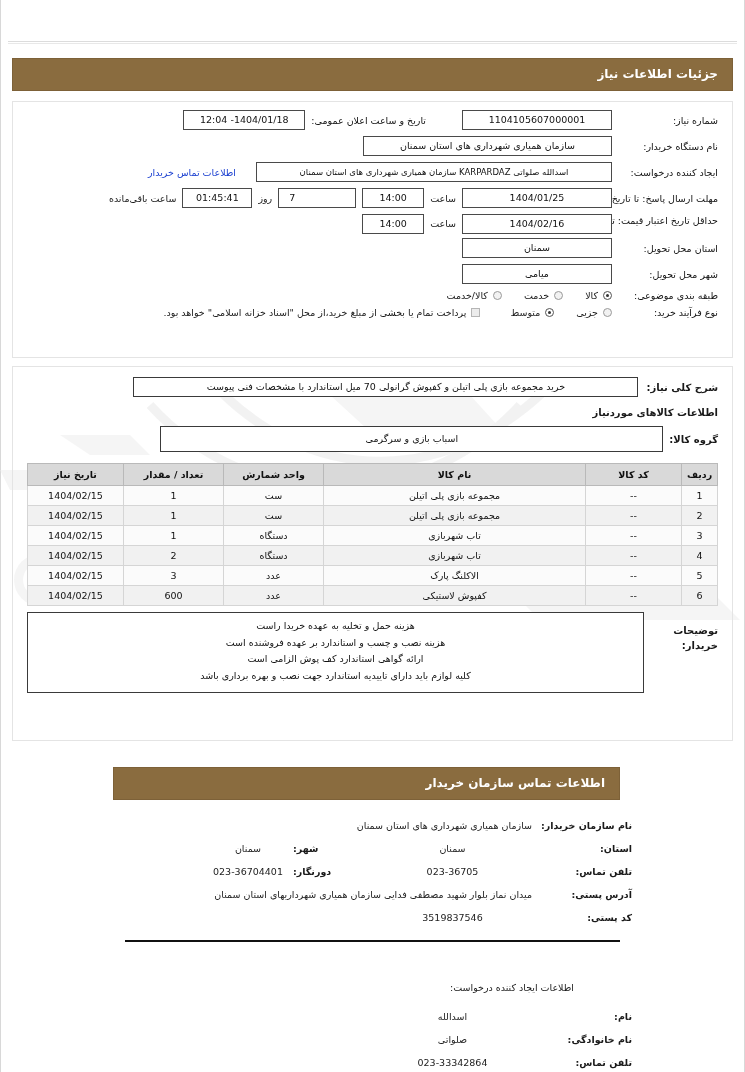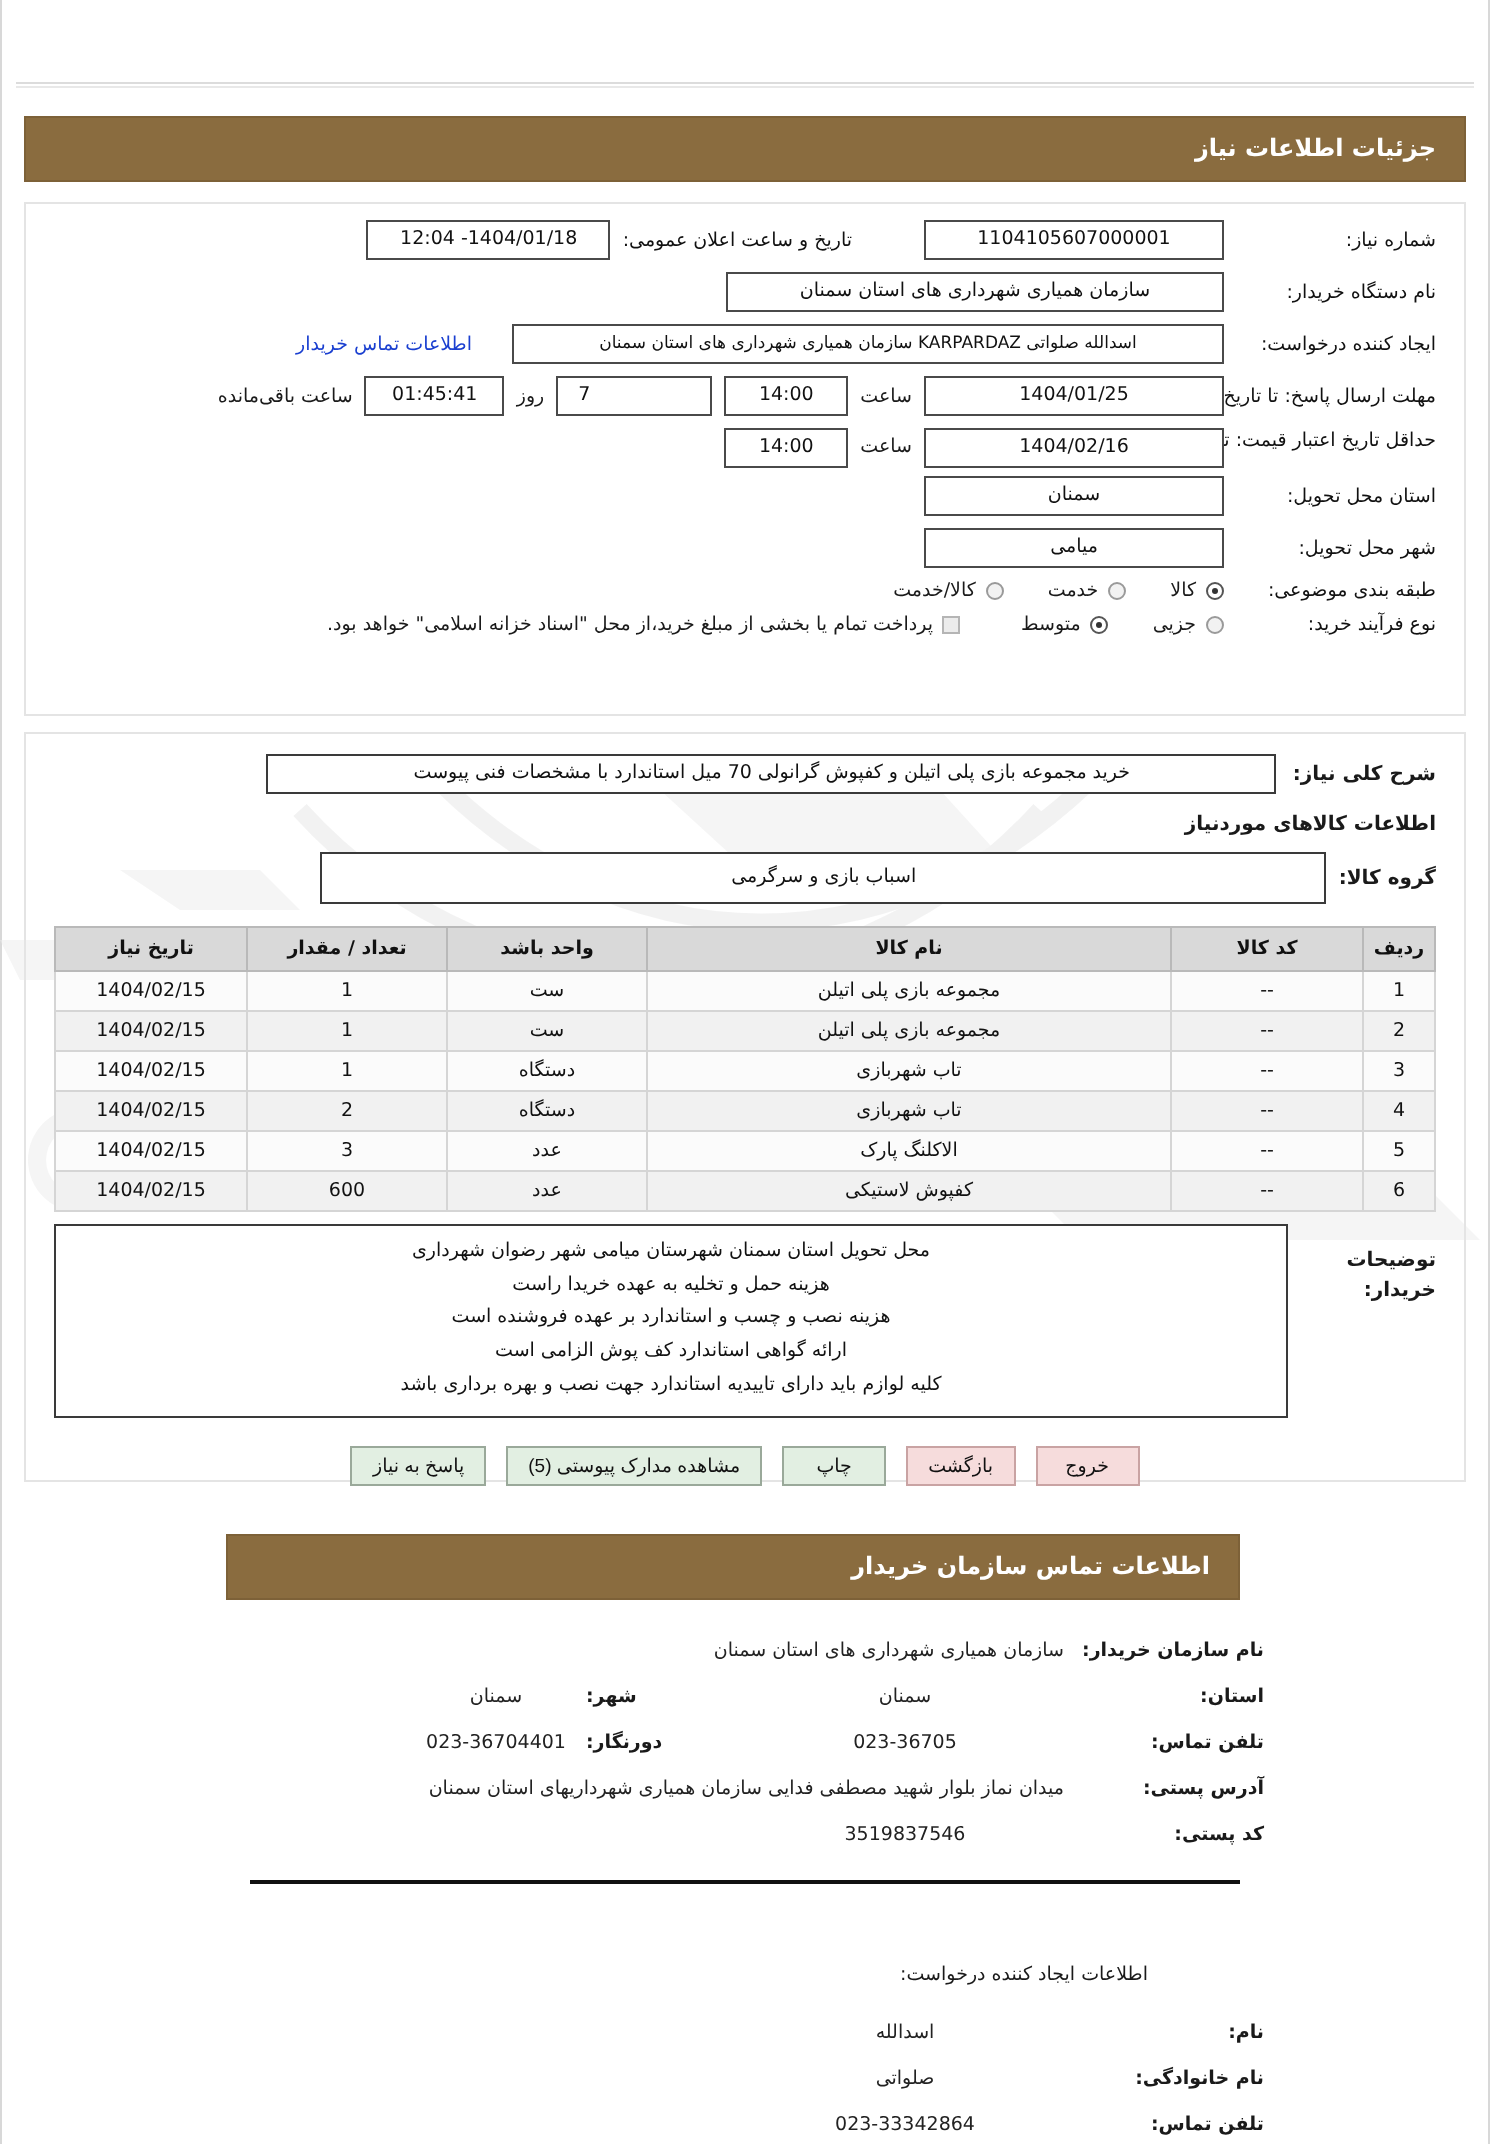--- a/index.html
+++ b/index.html
@@ -357,21 +357,21 @@
       <div class="inp" style="width:503px; height:26px; line-height:24px; border-color:#3a3a3a;">اسباب بازی و سرگرمی</div>
     </div>
 
     <div style="padding: 8px 14px 0 14px;">
       <table class="goods">
         <thead>
           <tr>
             <th style="width:36px;">ردیف</th>
             <th style="width:96px;">کد کالا</th>
             <th>نام کالا</th>
-            <th style="width:100px;">واحد باشد</th>
+            <th style="width:100px;">واحد شمارش</th>
             <th style="width:100px;">تعداد / مقدار</th>
             <th style="width:96px;">تاریخ نیاز</th>
           </tr>
         </thead>
         <tbody>
             <tr>
               <td>1</td>
               <td>--</td>
               <td>مجموعه بازی پلی اتیلن</td>
               <td>ست</td>
@@ -418,35 +418,27 @@
               <td>600</td>
               <td>1404/02/15</td>
             </tr>
           </tbody>
       </table>
     </div>
 
     <div class="notes-wrap">
       <div class="notes-lbl">توضیحات خریدار:</div>
       <div class="notes-box">
-          <div>محل تحویل استان سمنان شهرستان میامی شهر رضوان شهرداری</div>
           <div>هزینه حمل و تخلیه به عهده خریدا راست</div>
           <div>هزینه نصب و چسب و استاندارد بر عهده فروشنده است</div>
           <div>ارائه گواهی استاندارد کف پوش الزامی است</div>
           <div>کلیه لوازم باید دارای تاییدیه استاندارد جهت نصب و بهره برداری باشد</div>
         </div>
     </div>
 
-    <div class="btns">
-        <button class="btn">پاسخ به نیاز</button>
-        <button class="btn">مشاهده مدارک پیوستی (5)</button>
-        <button class="btn">چاپ</button>
-        <button class="btn danger">بازگشت</button>
-        <button class="btn danger">خروج</button>
-      </div>
   </div>
 
   <div style="position:absolute; top:767px; left:113px; right:125px;">
     <div class="bar">
       <span>اطلاعات تماس  سازمان خریدار</span>
     </div>
   </div>
 
   <div class="contact" style="position:absolute; top:800px; left:113px; right:113px;">
 

